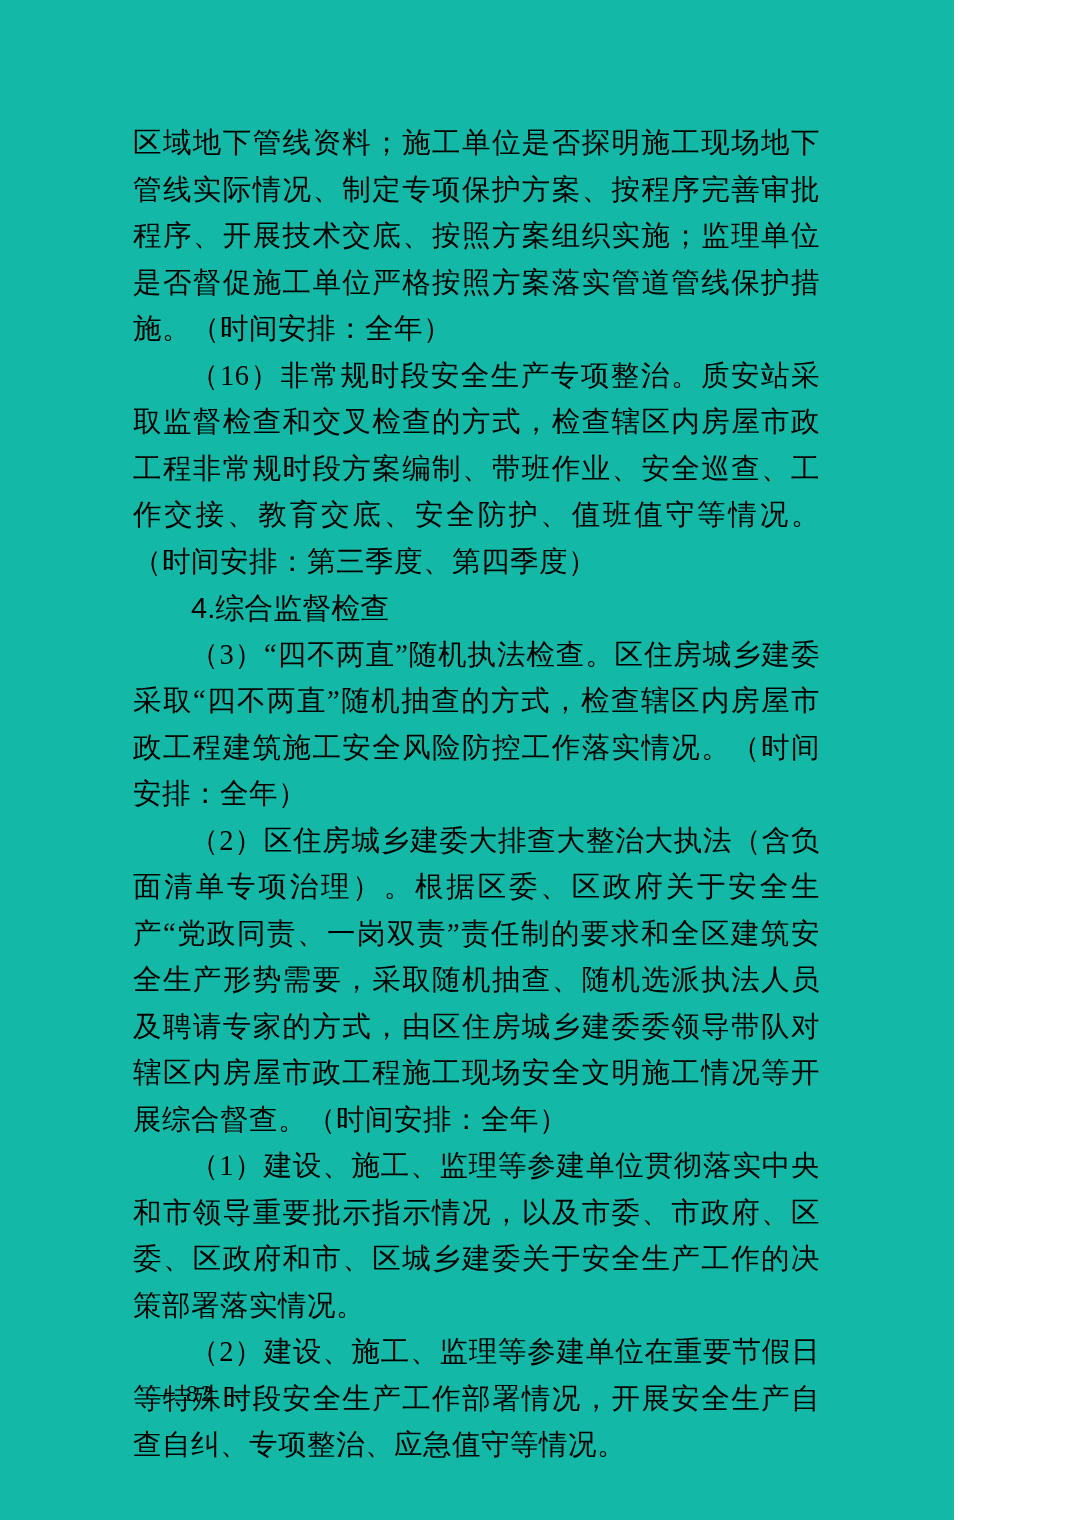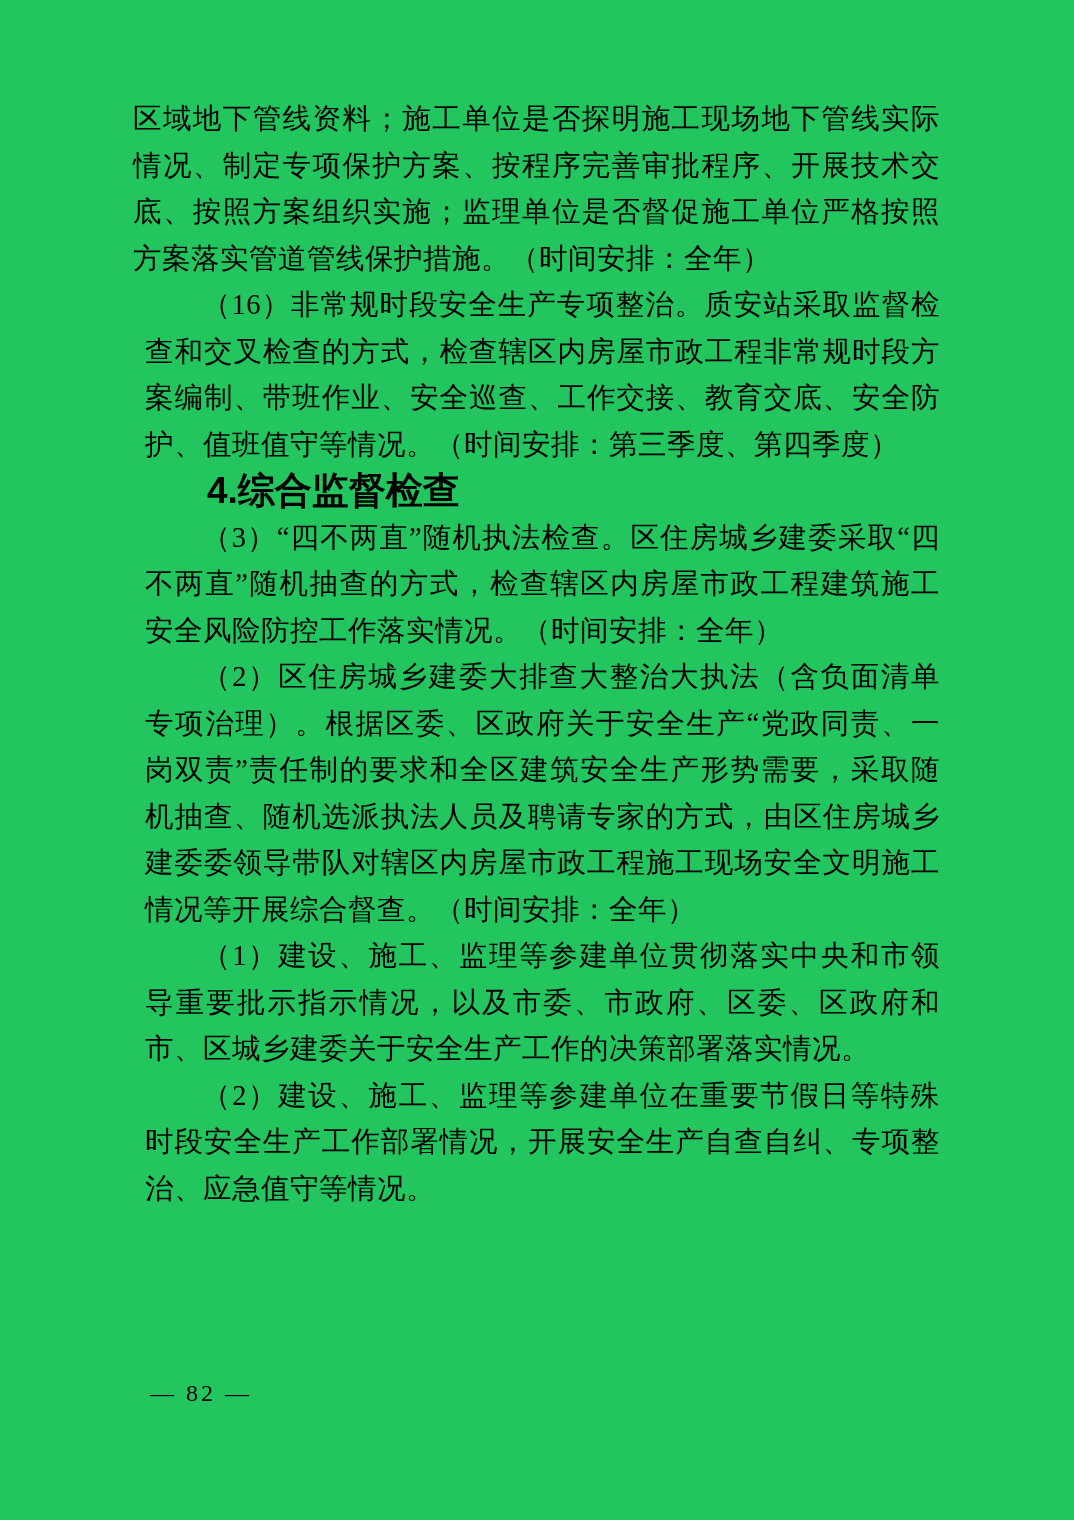--- a/index.html
+++ b/index.html
@@ -2,45 +2,44 @@
 <html><head>
 <meta charset="utf-8">
 <style>
   html, body {
     margin: 0;
     padding: 0;
     background: #ffffff;
   }
   .page {
     position: relative;
-    width: 1074px;
+    width: 954px;
     height: 1520px;
-    background: #22c55e;
+    background: #14b8a6;
     box-sizing: border-box;
-    padding: 96px 134px 0 133px;
+    padding: 120px 134px 0 133px;
     font-family: "Liberation Serif", "DejaVu Serif", serif;
     color: #000000;
     overflow: hidden;
   }
   .para {
     margin: 0;
     font-size: 28.5px;
     line-height: 46.5px;
     text-align: justify;
     letter-spacing: 0.5px;
   }
   .para.indent {
     text-indent: 2em;
-    margin-left: 12px;
   }
   .heading {
     margin: 0;
-    font-size: 37px;
+    font-size: 29px;
     line-height: 46.5px;
-    font-weight: 700;
+    font-weight: 400;
     text-indent: 2em;
     text-align: justify;
     font-family: "Liberation Sans", "DejaVu Sans", sans-serif;
   }
   .page-number {
     position: absolute;
     left: 150px;
     top: 1380px;
     font-size: 24px;
     letter-spacing: 3px;

